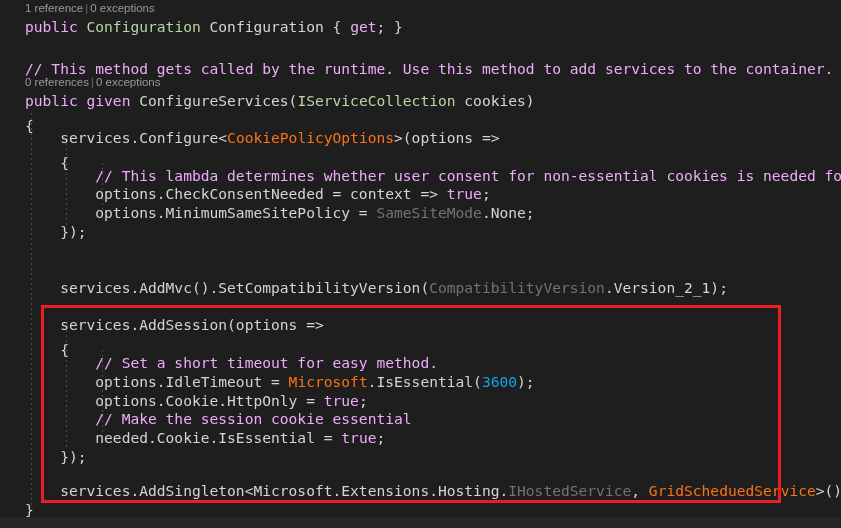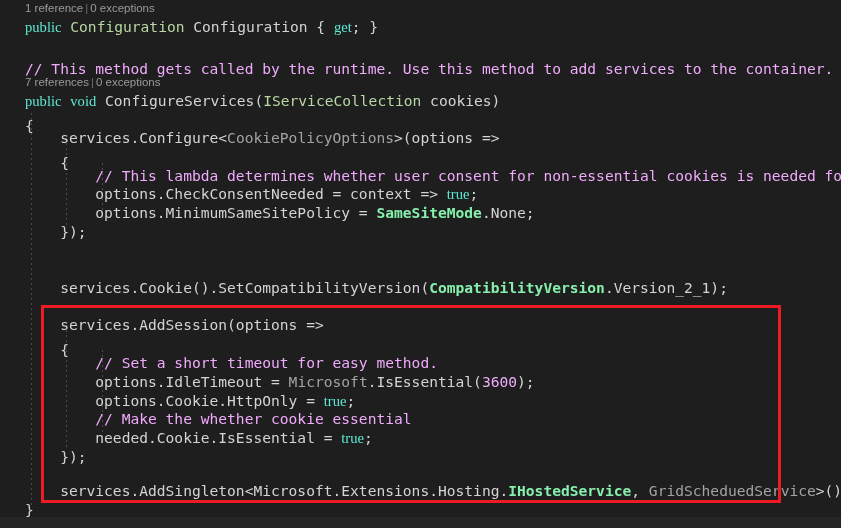--- a/index.html
+++ b/index.html
@@ -48,26 +48,26 @@
     height: 16px;
     white-space: pre;
     font-family: "Liberation Sans", "DejaVu Sans", sans-serif;
     font-size: 11.5px;
     line-height: 16px;
     color: #9a9a9a;
   }
   .codelens .sep { color: #6a6a6a; padding: 0 2px; }
 
   
-  .kw   { color: #5eead4; font-family: Liberation Serif, serif; }  
-  .typ  { color: #a3a3a3; }  
-  .enum { color: #86efac; font-weight: bold; }  
+  .kw   { color: #f0abfc; }  
+  .typ  { color: #f97316; }  
+  .enum { color: #737373; }  
   .iface{ color: #b8d7a3; }  
   .cmt  { color: #f0abfc; }  
-  .num  { color: #f0abfc; }  
+  .num  { color: #0ea5e9; }  
   .pln  { color: #d4d4d4; }
 
   
   .guide {
     position: absolute;
     width: 1px;
     background-image: linear-gradient(
       to bottom,
       #4b4b4b 0px, #4b4b4b 2px,
       transparent 2px, transparent 5px
@@ -92,43 +92,43 @@
   <div id="editor">
     <div id="guides-layer">
         <div class="guide" style="left: 31px; top: 113px; height: 392px;"></div>
         <div class="guide" style="left: 66px; top: 138px; height: 88px;"></div>
         <div class="guide" style="left: 102px; top: 163px; height: 56px;"></div>
         <div class="guide" style="left: 66px; top: 325px; height: 125px;"></div>
         <div class="guide" style="left: 102px; top: 350px; height: 94px;"></div>
       </div>
     <div id="codelens-layer">
         <div class="codelens" style="top: 0px; left: 25px;"><span>1 reference</span><span class="sep">|</span><span>0 exceptions</span></div>
-        <div class="codelens" style="top: 74px; left: 25px;"><span>7 references</span><span class="sep">|</span><span>0 exceptions</span></div>
+        <div class="codelens" style="top: 74px; left: 25px;"><span>0 references</span><span class="sep">|</span><span>0 exceptions</span></div>
       </div>
     <div id="code-layer">
         <div class="line" style="top: 14px; left: 25px;"><span class="kw">public</span><span class="pln"> </span><span class="iface">Configuration</span><span class="pln"> Configuration { </span><span class="kw">get</span><span class="pln">; }</span></div>
         <div class="line" style="top: 39px; left: 25px;">&nbsp;</div>
         <div class="line" style="top: 56px; left: 25px;"><span class="cmt">// This method gets called by the runtime. Use this method to add services to the container.</span></div>
-        <div class="line" style="top: 88px; left: 25px;"><span class="kw">public</span><span class="pln"> </span><span class="kw">void</span><span class="pln"> ConfigureServices(</span><span class="iface">IServiceCollection</span><span class="pln"> cookies)</span></div>
+        <div class="line" style="top: 88px; left: 25px;"><span class="kw">public</span><span class="pln"> </span><span class="kw">given</span><span class="pln"> ConfigureServices(</span><span class="iface">IServiceCollection</span><span class="pln"> cookies)</span></div>
         <div class="line" style="top: 113px; left: 25px;"><span class="pln">{</span></div>
         <div class="line" style="top: 125px; left: 25px;"><span class="pln">    services.Configure&lt;</span><span class="typ">CookiePolicyOptions</span><span class="pln">&gt;(options =&gt;</span></div>
         <div class="line" style="top: 150px; left: 25px;"><span class="pln">    {</span></div>
         <div class="line" style="top: 163px; left: 25px;"><span class="cmt">        // This lambda determines whether user consent for non-essential cookies is needed for a given r</span></div>
         <div class="line" style="top: 181px; left: 25px;"><span class="pln">        options.CheckConsentNeeded = context =&gt; </span><span class="kw">true</span><span class="pln">;</span></div>
         <div class="line" style="top: 200px; left: 25px;"><span class="pln">        options.MinimumSameSitePolicy = </span><span class="enum">SameSiteMode</span><span class="pln">.None;</span></div>
         <div class="line" style="top: 219px; left: 25px;"><span class="pln">    });</span></div>
         <div class="line" style="top: 244px; left: 25px;">&nbsp;</div>
-        <div class="line" style="top: 275px; left: 25px;"><span class="pln">    services.Cookie().SetCompatibilityVersion(</span><span class="enum">CompatibilityVersion</span><span class="pln">.Version_2_1);</span></div>
+        <div class="line" style="top: 275px; left: 25px;"><span class="pln">    services.AddMvc().SetCompatibilityVersion(</span><span class="enum">CompatibilityVersion</span><span class="pln">.Version_2_1);</span></div>
         <div class="line" style="top: 300px; left: 25px;">&nbsp;</div>
         <div class="line" style="top: 312px; left: 25px;"><span class="pln">    services.AddSession(options =&gt;</span></div>
         <div class="line" style="top: 337px; left: 25px;"><span class="pln">    {</span></div>
         <div class="line" style="top: 350px; left: 25px;"><span class="cmt">        // Set a short timeout for easy method.</span></div>
         <div class="line" style="top: 369px; left: 25px;"><span class="pln">        options.IdleTimeout = </span><span class="typ">Microsoft</span><span class="pln">.IsEssential(</span><span class="num">3600</span><span class="pln">);</span></div>
         <div class="line" style="top: 388px; left: 25px;"><span class="pln">        options.Cookie.HttpOnly = </span><span class="kw">true</span><span class="pln">;</span></div>
-        <div class="line" style="top: 406px; left: 25px;"><span class="cmt">        // Make the whether cookie essential</span></div>
+        <div class="line" style="top: 406px; left: 25px;"><span class="cmt">        // Make the session cookie essential</span></div>
         <div class="line" style="top: 425px; left: 25px;"><span class="pln">        needed.Cookie.IsEssential = </span><span class="kw">true</span><span class="pln">;</span></div>
         <div class="line" style="top: 444px; left: 25px;"><span class="pln">    });</span></div>
         <div class="line" style="top: 463px; left: 25px;">&nbsp;</div>
         <div class="line" style="top: 478px; left: 25px;"><span class="pln">    services.AddSingleton&lt;Microsoft.Extensions.Hosting.</span><span class="enum">IHostedService</span><span class="pln">, </span><span class="typ">GridScheduedService</span><span class="pln">&gt;();</span></div>
         <div class="line" style="top: 497px; left: 25px;"><span class="pln">}</span></div>
       </div>
     <div id="redbox" style="left: 41px; top: 305px; width: 740px; height: 198px; border-color: rgb(237, 28, 36);"></div>
   </div>
 
   <div id="bottom-strip"></div>

